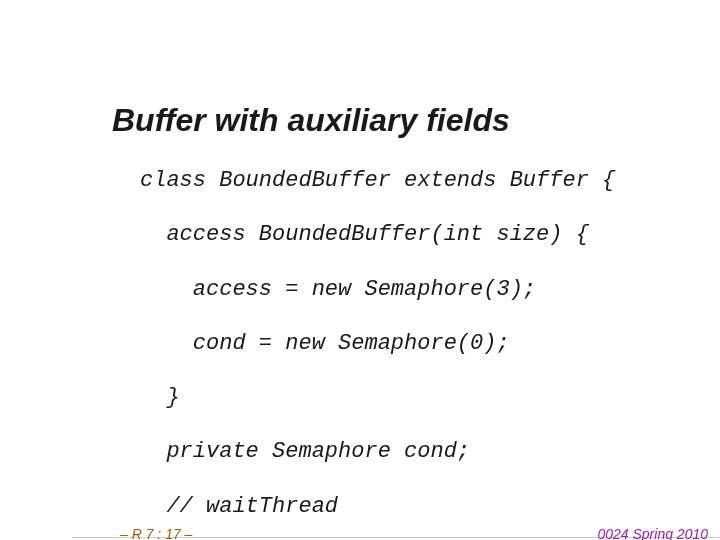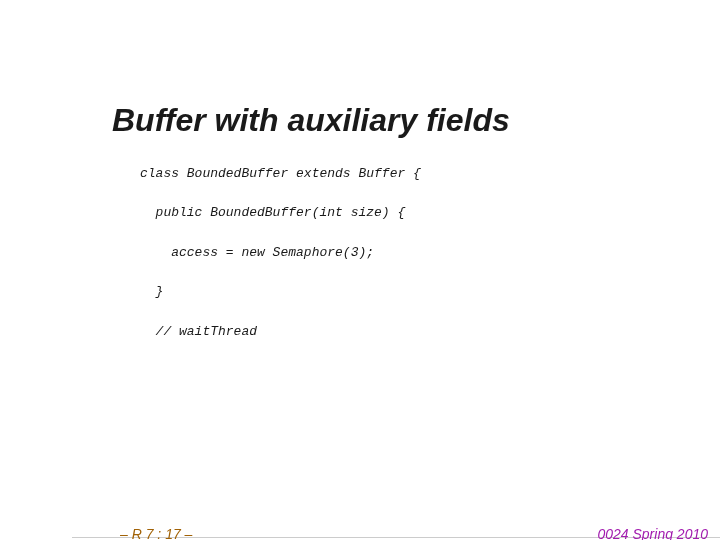--- a/index.html
+++ b/index.html
@@ -29,21 +29,21 @@
     .slide-title {
       font-size: 32px;
       font-weight: bold;
       color: #1a1a1a;
       margin-bottom: 24px;
       font-family: Arial, Helvetica, sans-serif;
     }
 
     .code-block {
       font-family: 'Courier New', Courier, monospace;
-      font-size: 13px;
+      font-size: 22px;
       line-height: 1.65;
       color: #1a1a1a;
       padding-left: 10px;
     }
 
     .code-line {
       display: block;
       white-space: pre;
     }
 
@@ -80,23 +80,25 @@
   </style>
 </head>
 <body>
 
 <div class="slide-container">
 
   <h1 class="slide-title">Buffer with auxiliary fields</h1>
 
   <div class="code-block">
     <span class="code-line">class BoundedBuffer extends Buffer {</span>
-    <span class="code-line">  public BoundedBuffer(int size) {</span>
+    <span class="code-line">  access BoundedBuffer(int size) {</span>
     <span class="code-line">    access = new Semaphore(3);</span>
+    <span class="code-line">    cond = new Semaphore(0);</span>
     <span class="code-line">  }</span>
+    <span class="code-line">  private Semaphore cond;</span>
     <span class="code-line">  // waitThread</span>
   </div>
 
   <div class="divider-line"></div>
 
   <div class="footer">
     <span class="footer-left">– R 7 :  17 –</span>
     <span class="footer-right">0024 Spring 2010</span>
   </div>
 

